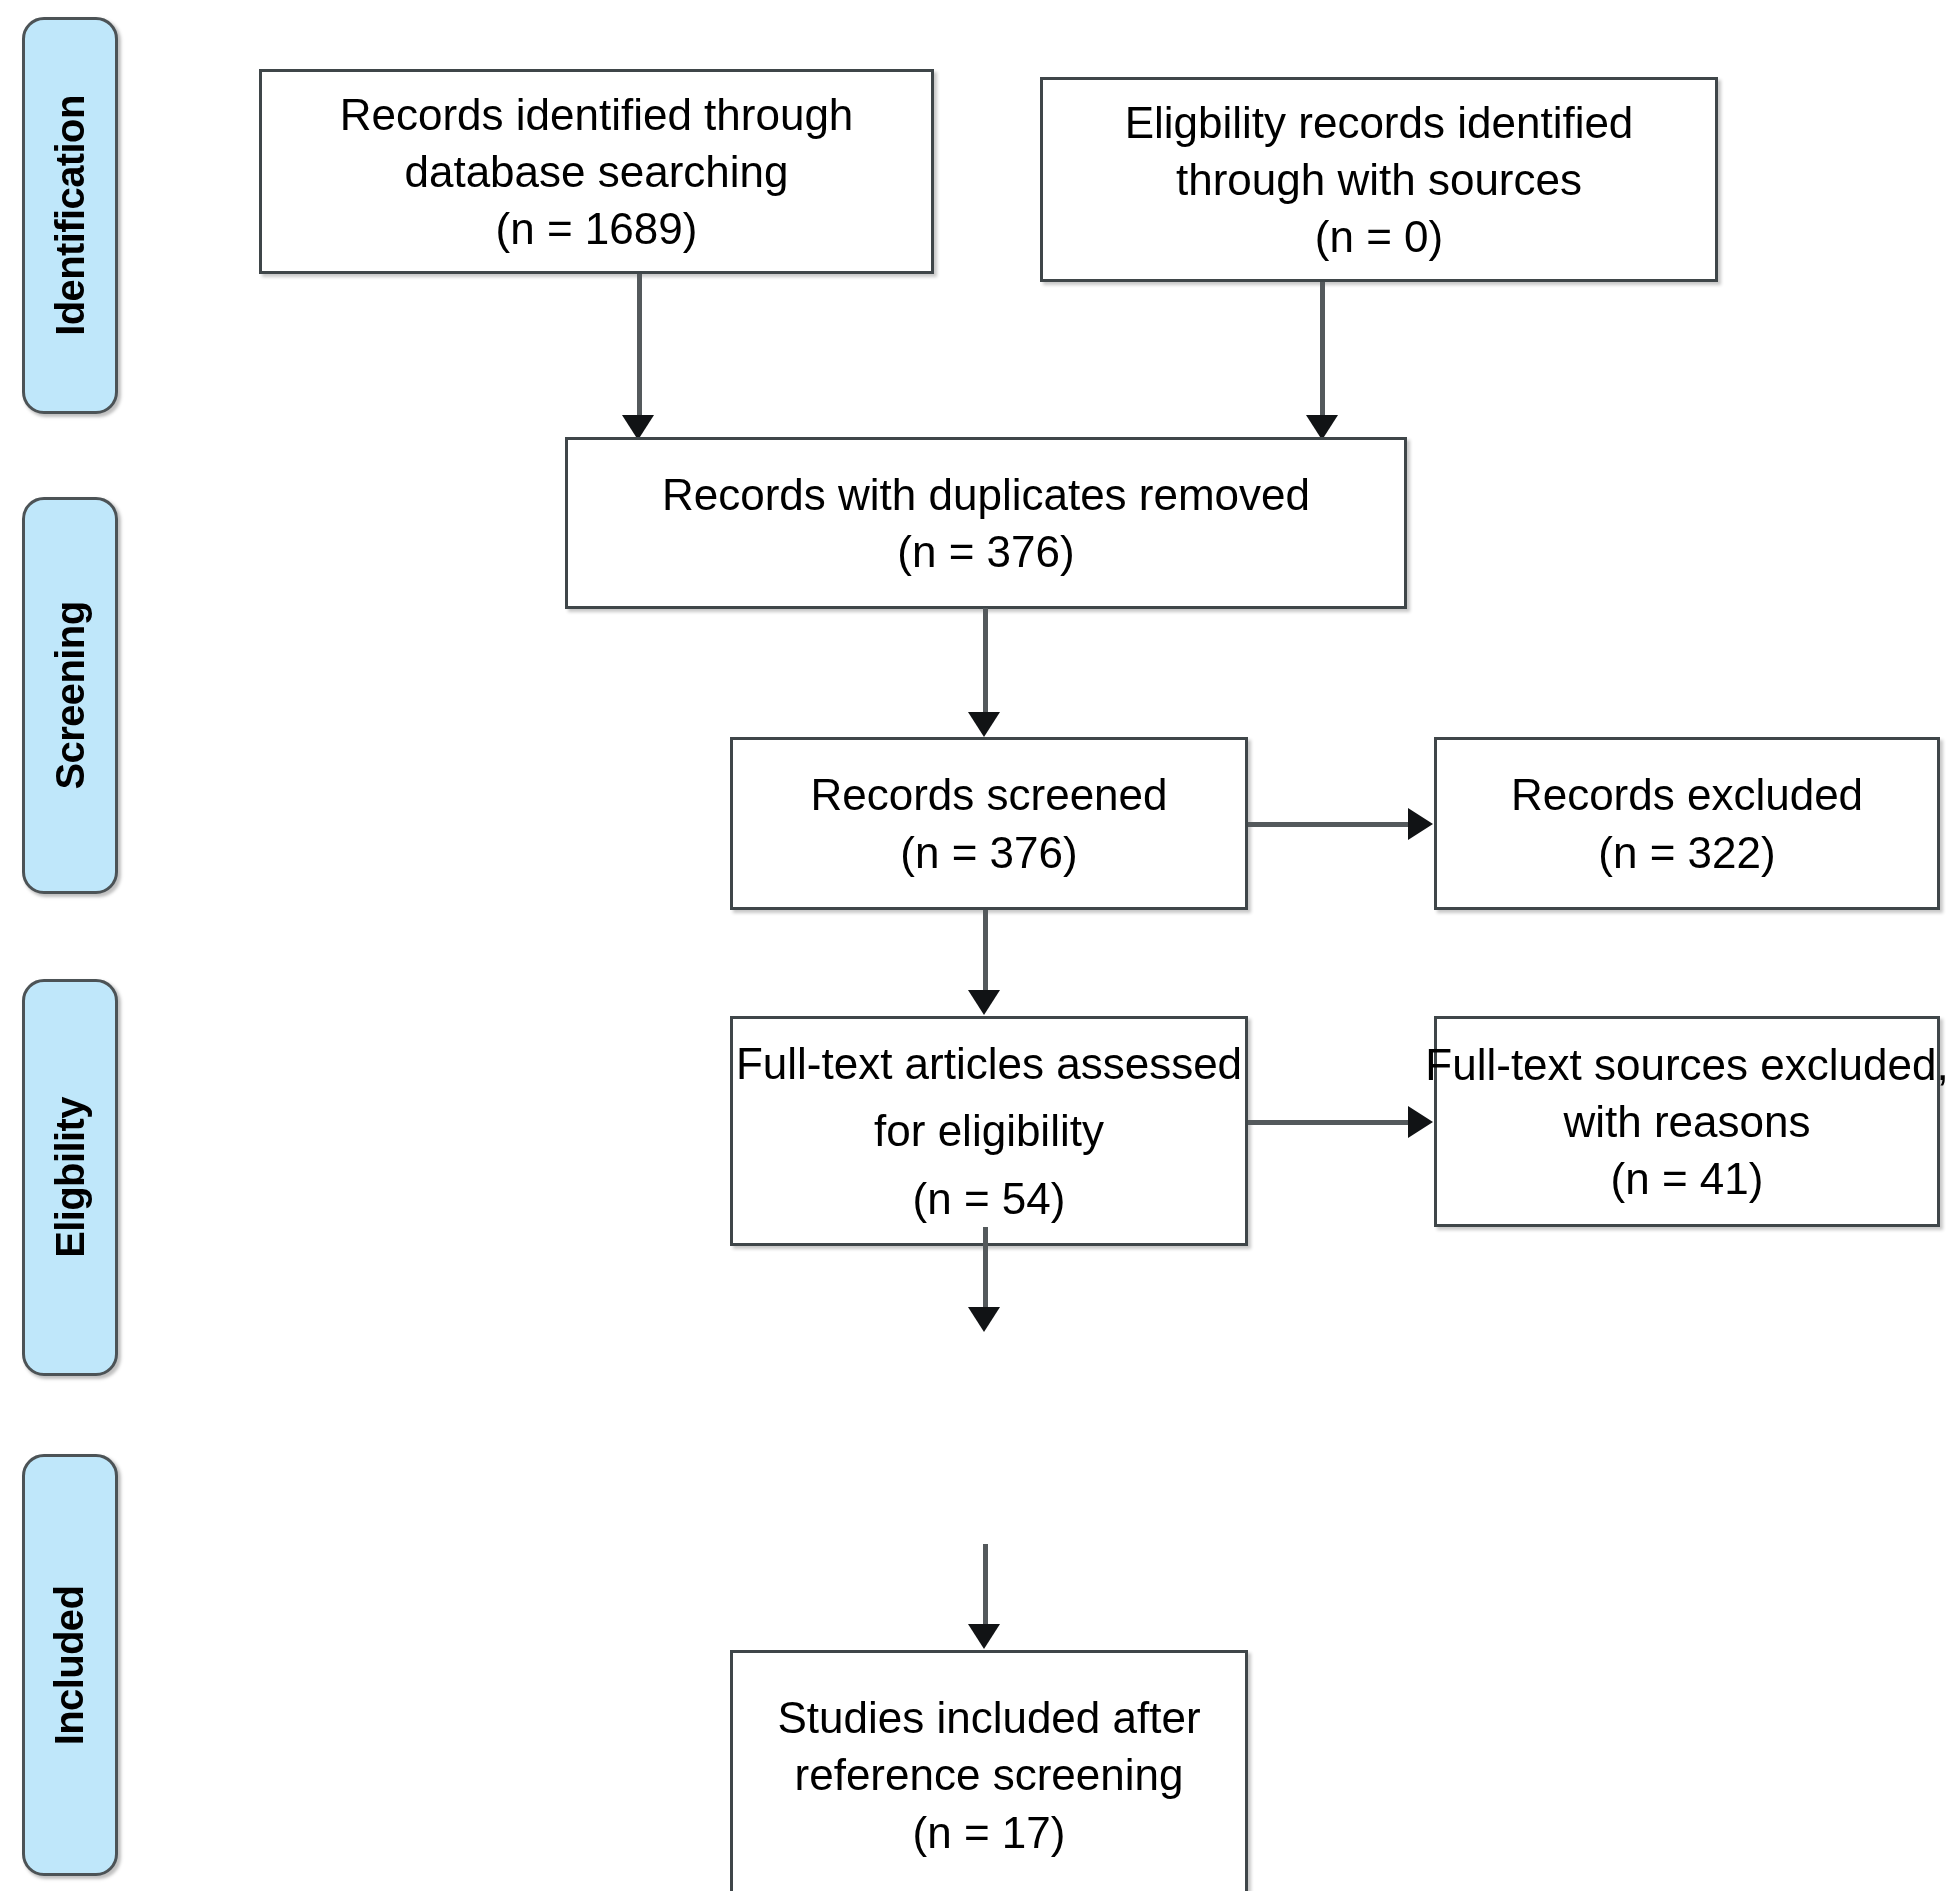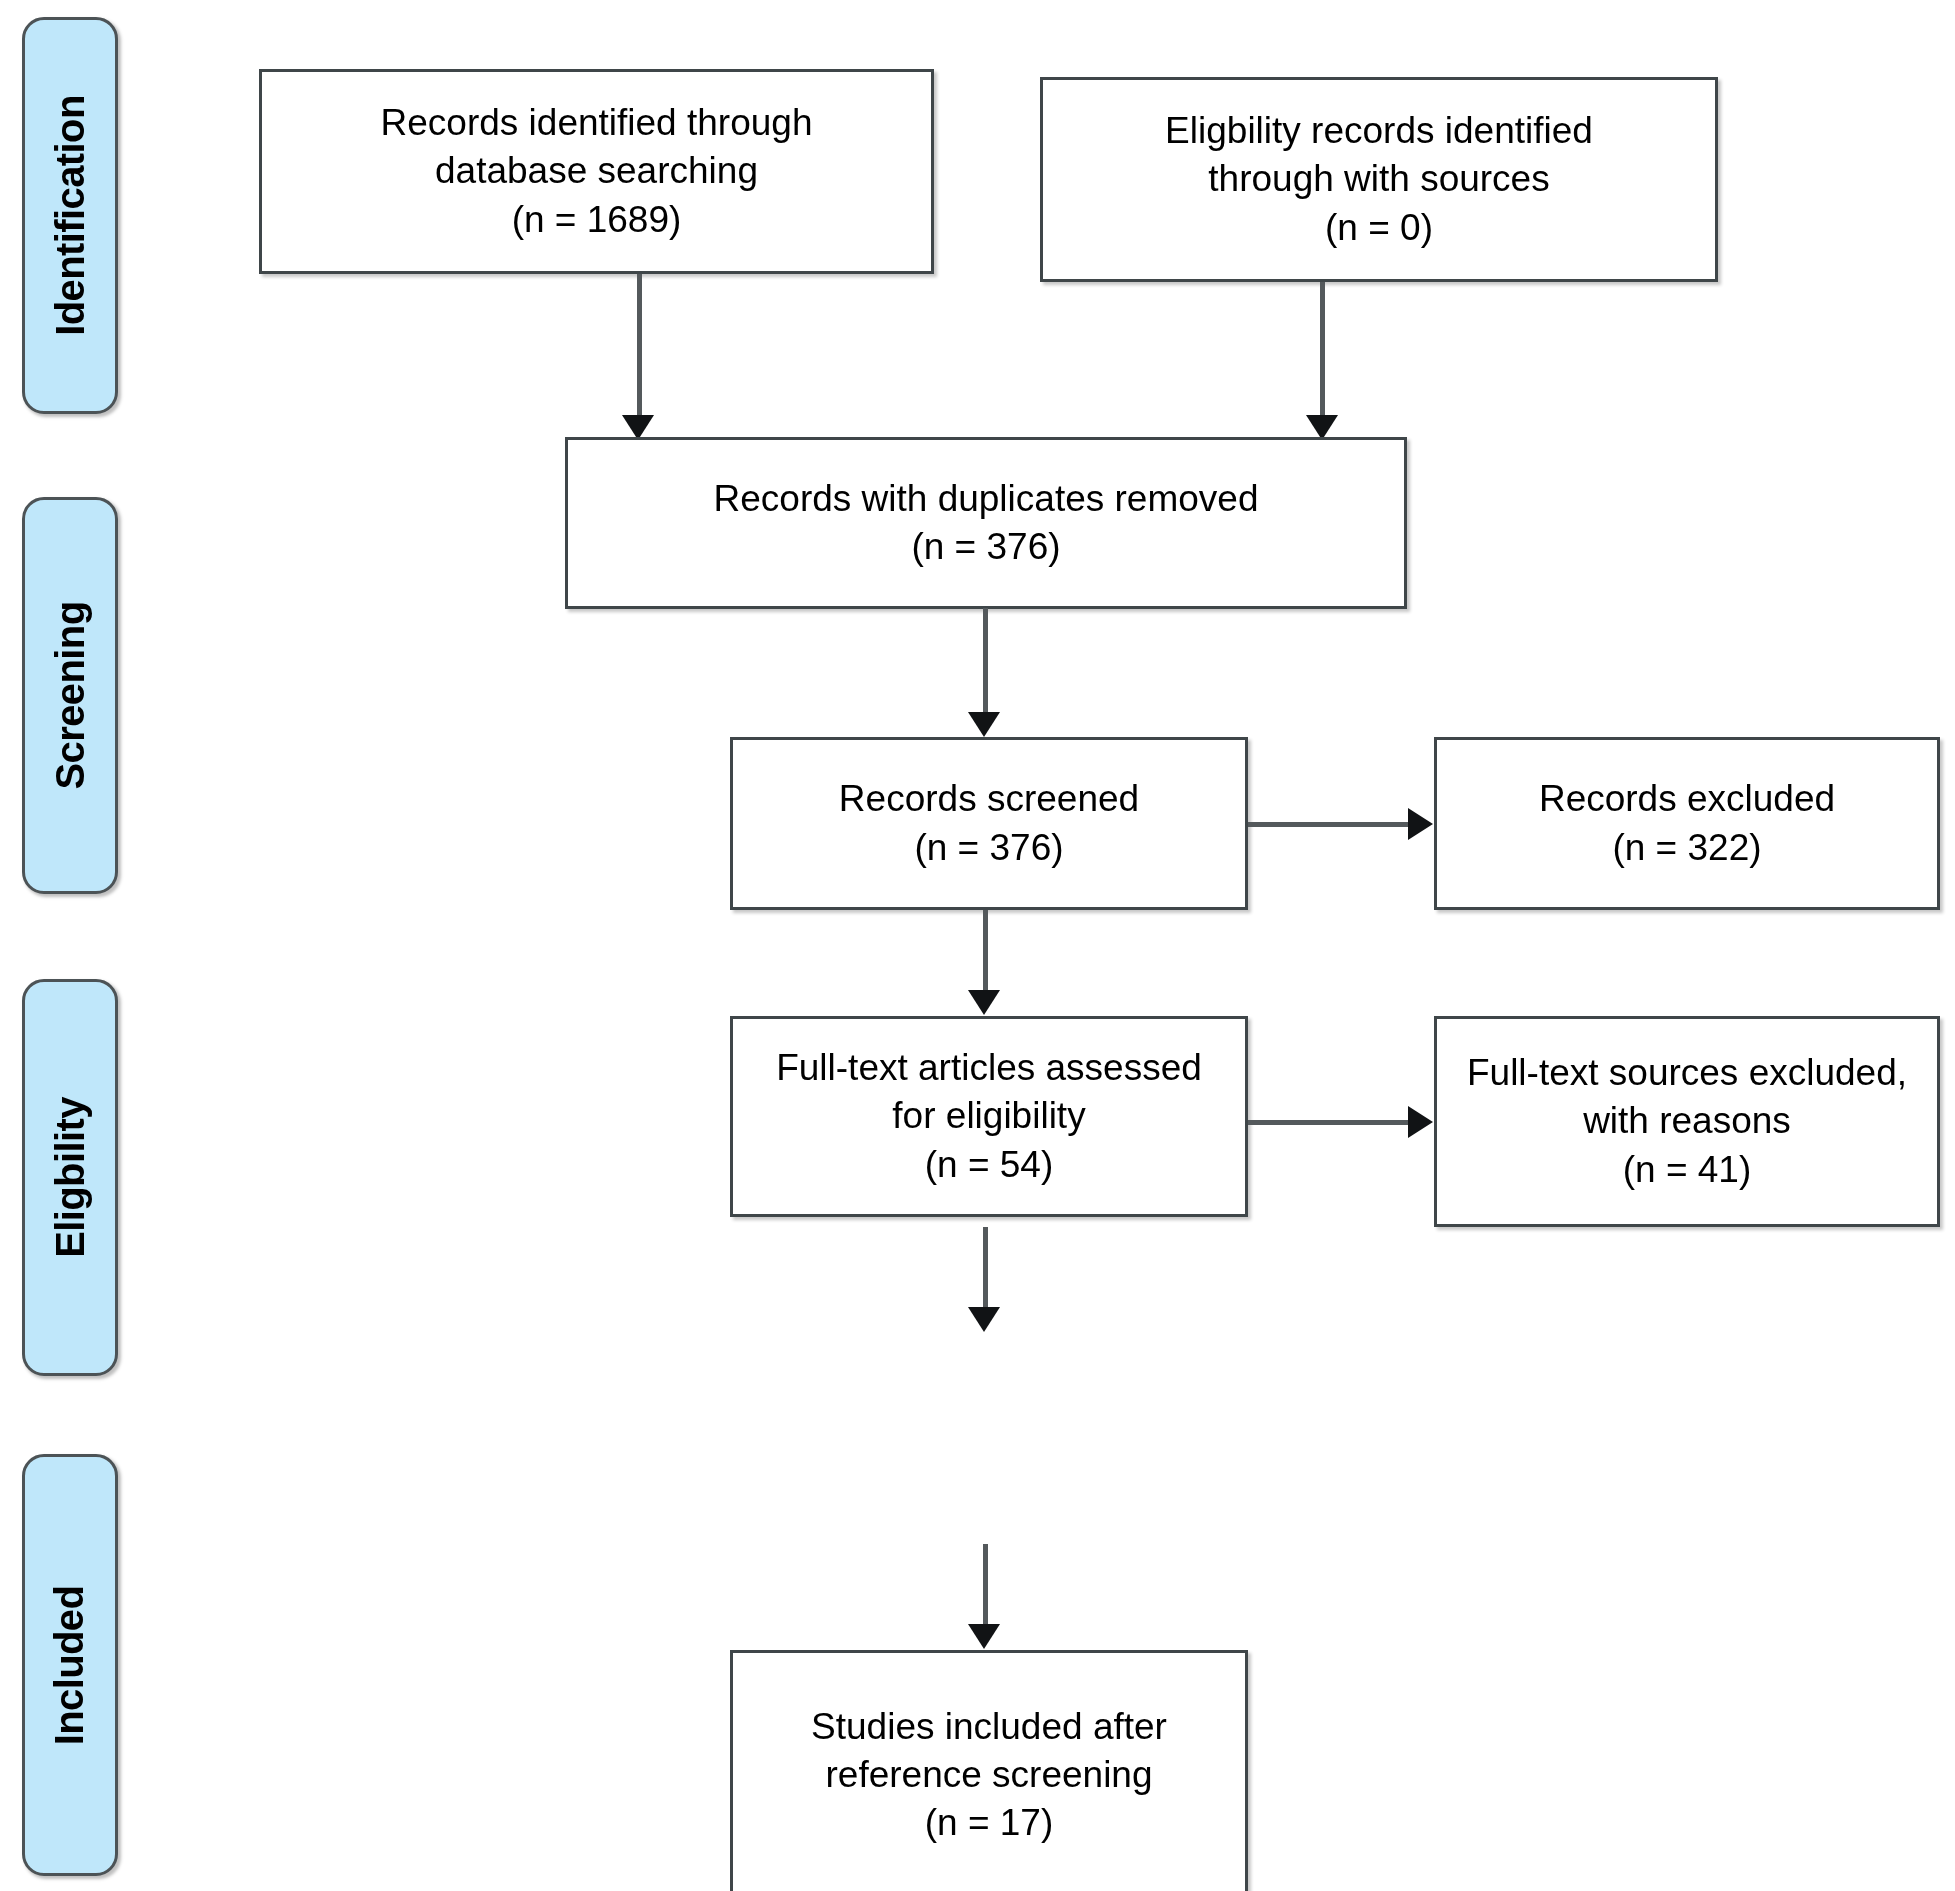--- a/index.html
+++ b/index.html
@@ -52,21 +52,21 @@
     background: #ffffff;
     border: 3.2px solid #3f4649;
     box-sizing: border-box;
     display: flex;
     flex-direction: column;
     align-items: center;
     justify-content: center;
     box-shadow: 2.6px 2.6px 3.2px rgba(0,0,0,0.22);
   }
   .flow-box .line {
-    font-size: 37px;
+    font-size: 44px;
     line-height: 1.30;
     color: #000000;
     text-align: right;
     white-space: nowrap;
     font-family: "Liberation Sans", sans-serif;
   }
 
   
   .conn-v {
     position: absolute;
@@ -149,21 +149,21 @@
     <div class="line">Records excluded</div>
     <div class="line">(n = 322)</div>
   </div>
 
   <div class="conn-h" style="left:1248px; top:822px; width:165px;"></div>
   <div class="arrow-right" style="left:1408px; top:808px;"></div>
 
   <div class="conn-v" style="left:983px; top:910px; height:86px;"></div>
   <div class="arrow-down" style="left:968px; top:990px;"></div>
 
-  <div class="flow-box" style="left:730px; top:1016px; width:518px; height:201px;">
+  <div class="flow-box" style="left:730px; top:1016px; width:518px; height:230px;gap:10px;">
     <div class="line">Full-text articles assessed</div>
     <div class="line">for eligibility</div>
     <div class="line">(n = 54)</div>
   </div>
 
   <div class="flow-box" style="left:1434px; top:1016px; width:506px; height:211px;">
     <div class="line">Full-text sources excluded,</div>
     <div class="line">with reasons</div>
     <div class="line">(n = 41)</div>
   </div>

